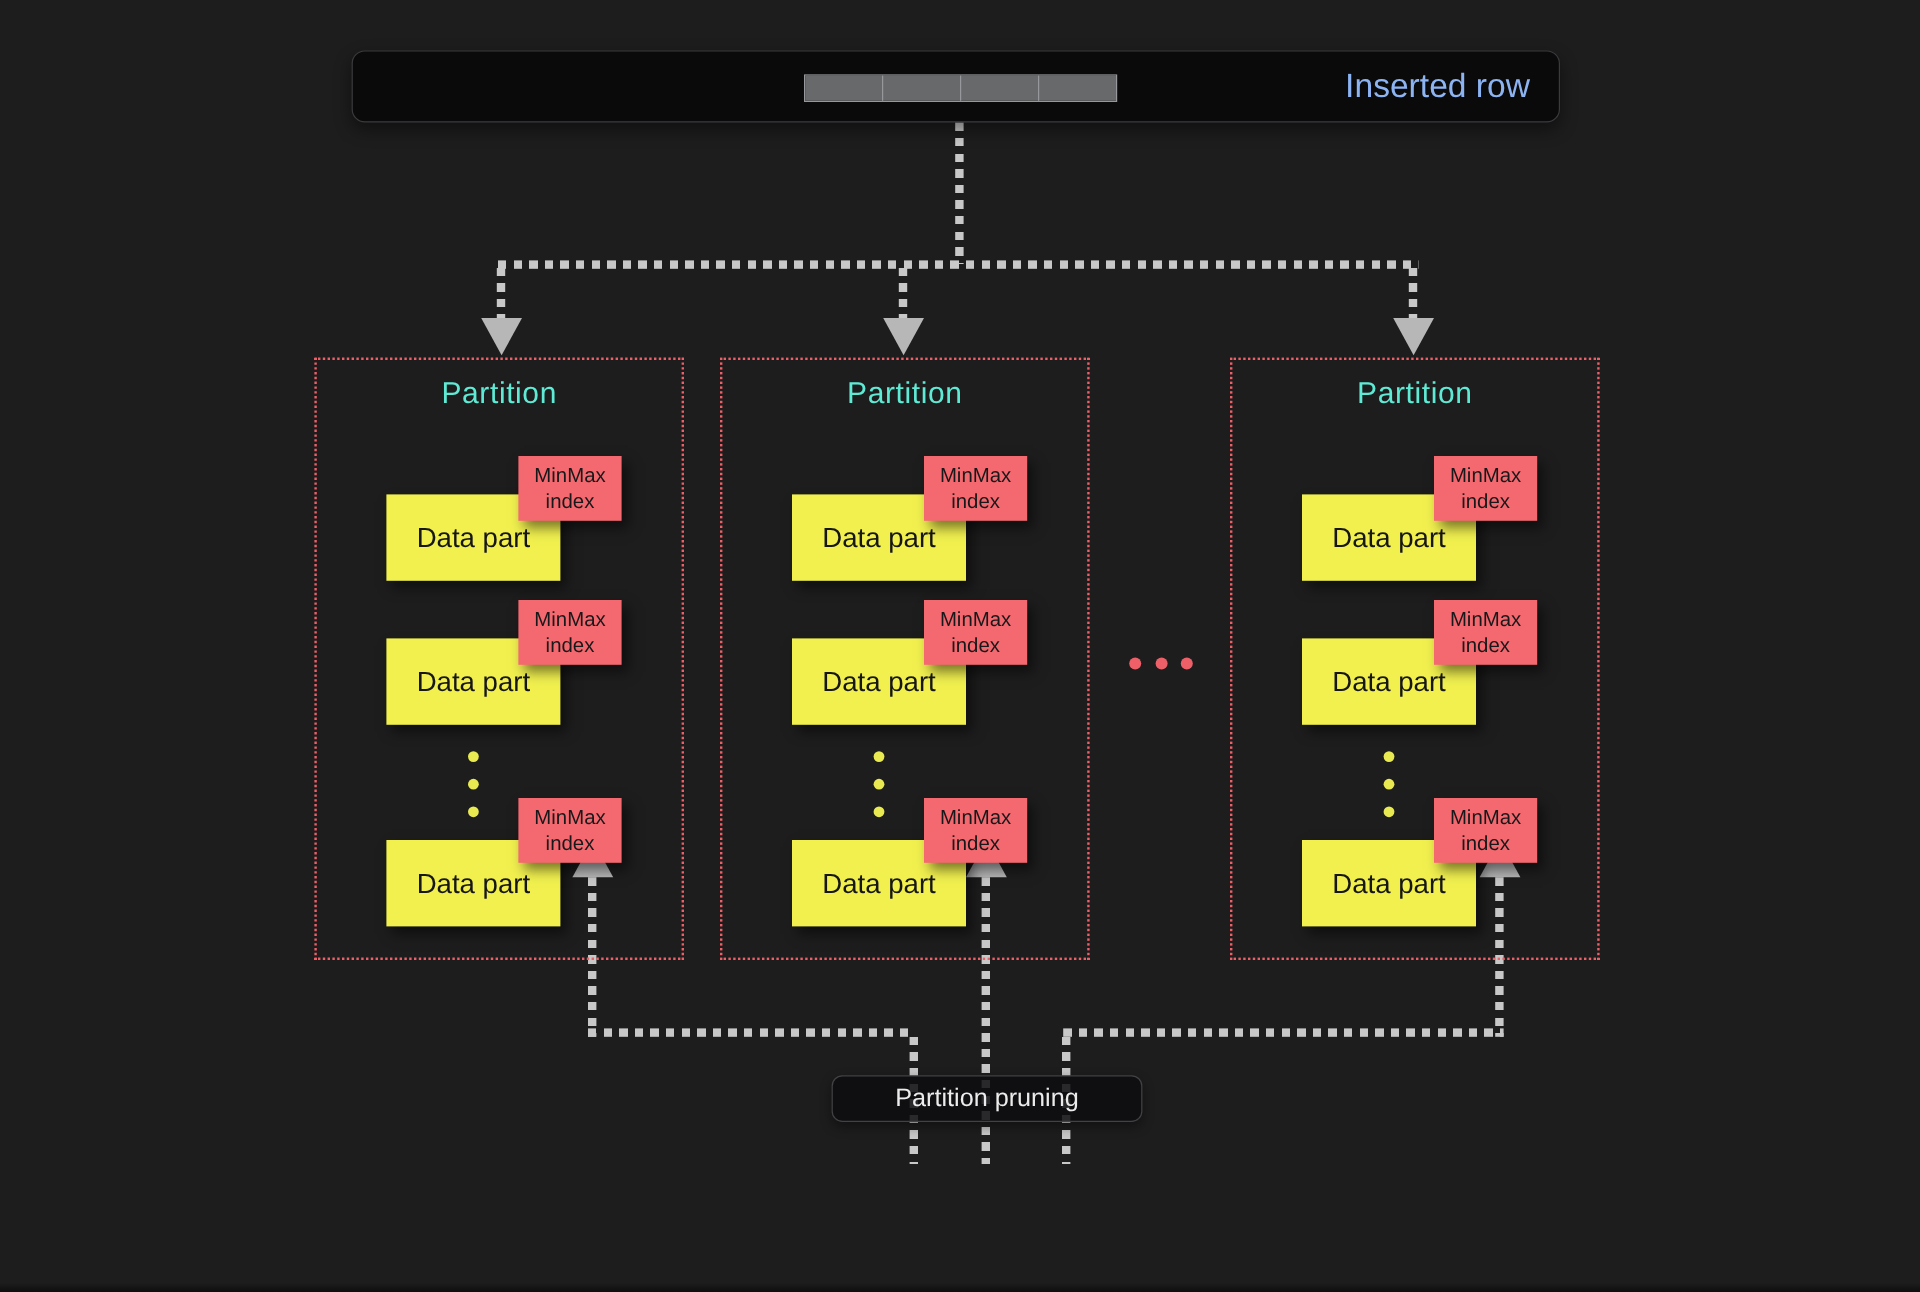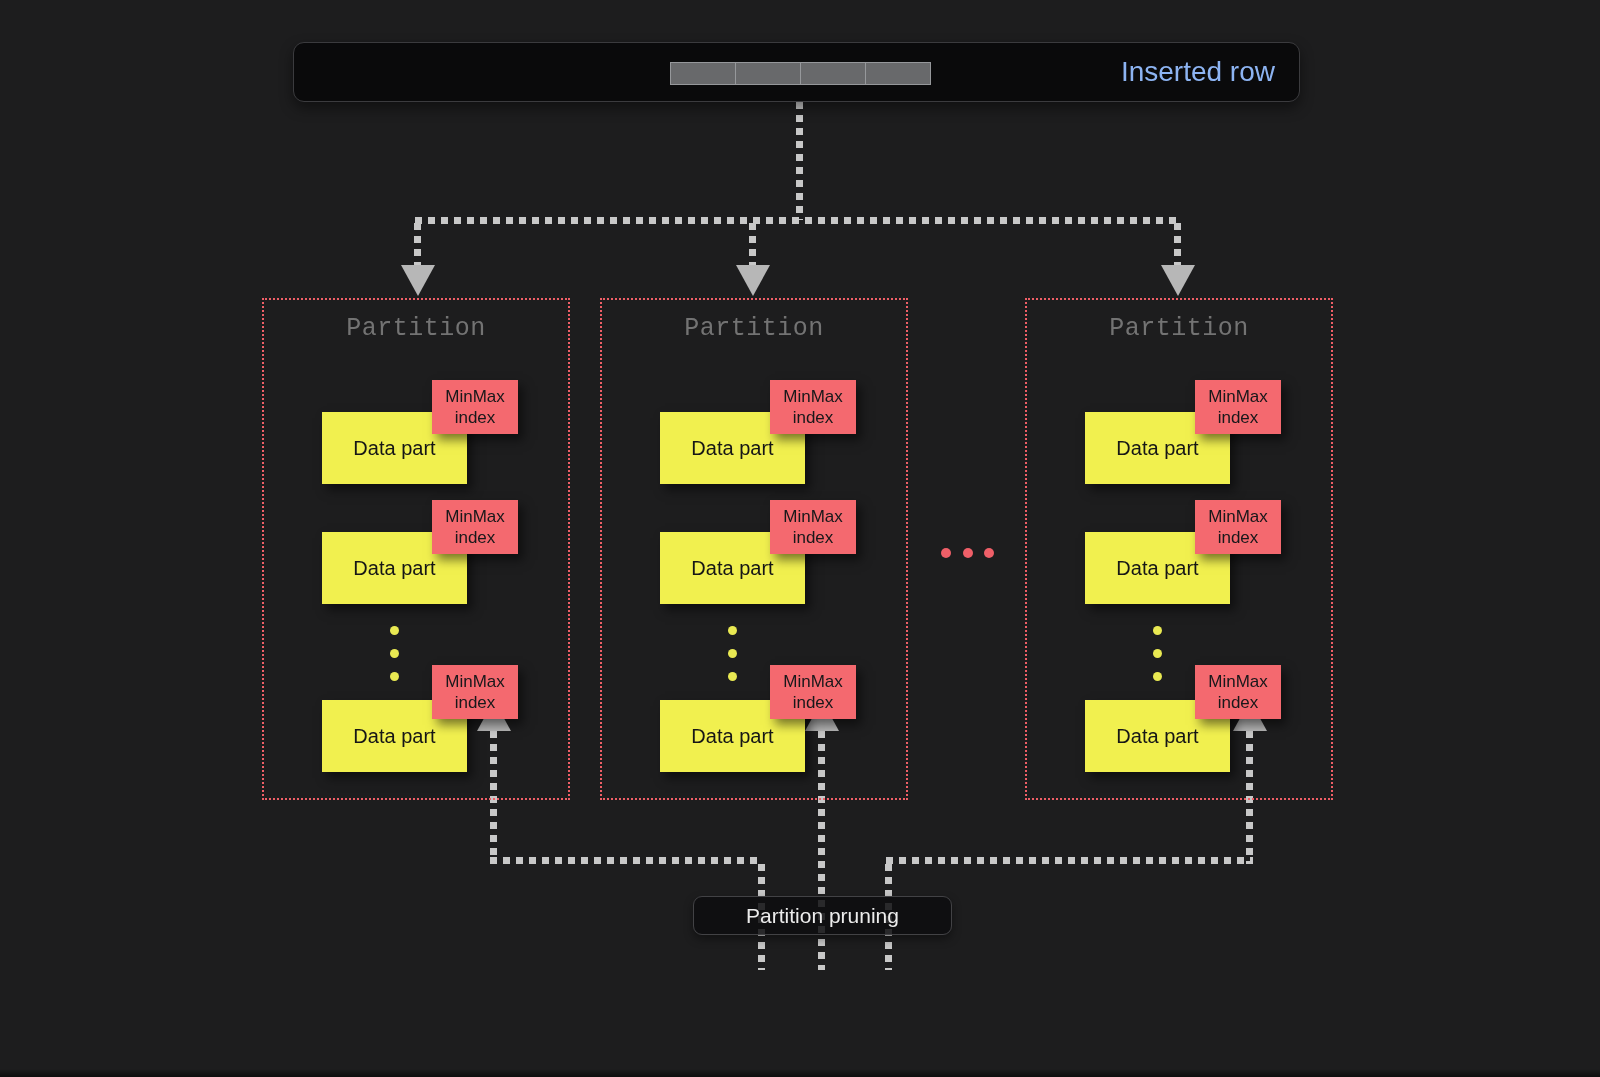--- a/index.html
+++ b/index.html
@@ -44,25 +44,25 @@
     border-left:17px solid transparent;border-right:17px solid transparent;border-top:31px solid #b7b7b7;}
   .arrow-up{position:absolute;width:0;height:0;z-index:1;
     border-left:17px solid transparent;border-right:17px solid transparent;border-bottom:31px solid #b7b7b7;}
   
   .partition{
     position:absolute;top:298px;width:308px;height:502px;
     border:2px dotted #ef5f67;box-sizing:border-box;z-index:2;
   }
   #partition-0{left:262px;} #partition-1{left:600px;} #partition-2{left:1025px;}
   .partition-title{position:absolute;top:14px;left:0;width:100%;text-align:center;
-    color:#737373;font-size:25px;letter-spacing:.5px;font-family:Liberation Mono, monospace;}
+    color:#5eead4;font-size:25px;letter-spacing:.5px;}
   .dp{
     position:absolute;left:58px;width:145px;height:72px;background:#f1f04f;
     display:flex;align-items:center;justify-content:center;
-    font-size:20px;color:#161616;box-shadow:5px 6px 10px rgba(0,0,0,.5);z-index:1;
+    font-size:23px;color:#161616;box-shadow:5px 6px 10px rgba(0,0,0,.5);z-index:1;
   }
   .mm{
     position:absolute;left:168px;width:86px;height:54px;background:#f4696f;
     display:flex;align-items:center;justify-content:center;text-align:center;
     font-size:17px;line-height:1.25;color:#18181a;
     box-shadow:5px 6px 10px rgba(0,0,0,.5);z-index:2;padding:2px;box-sizing:border-box;
   }
   .mm-1{top:80px;} .dp-1{top:112px;}
   .mm-2{top:200px;} .dp-2{top:232px;}
   .mm-3{top:365px;} .dp-3{top:400px;}

